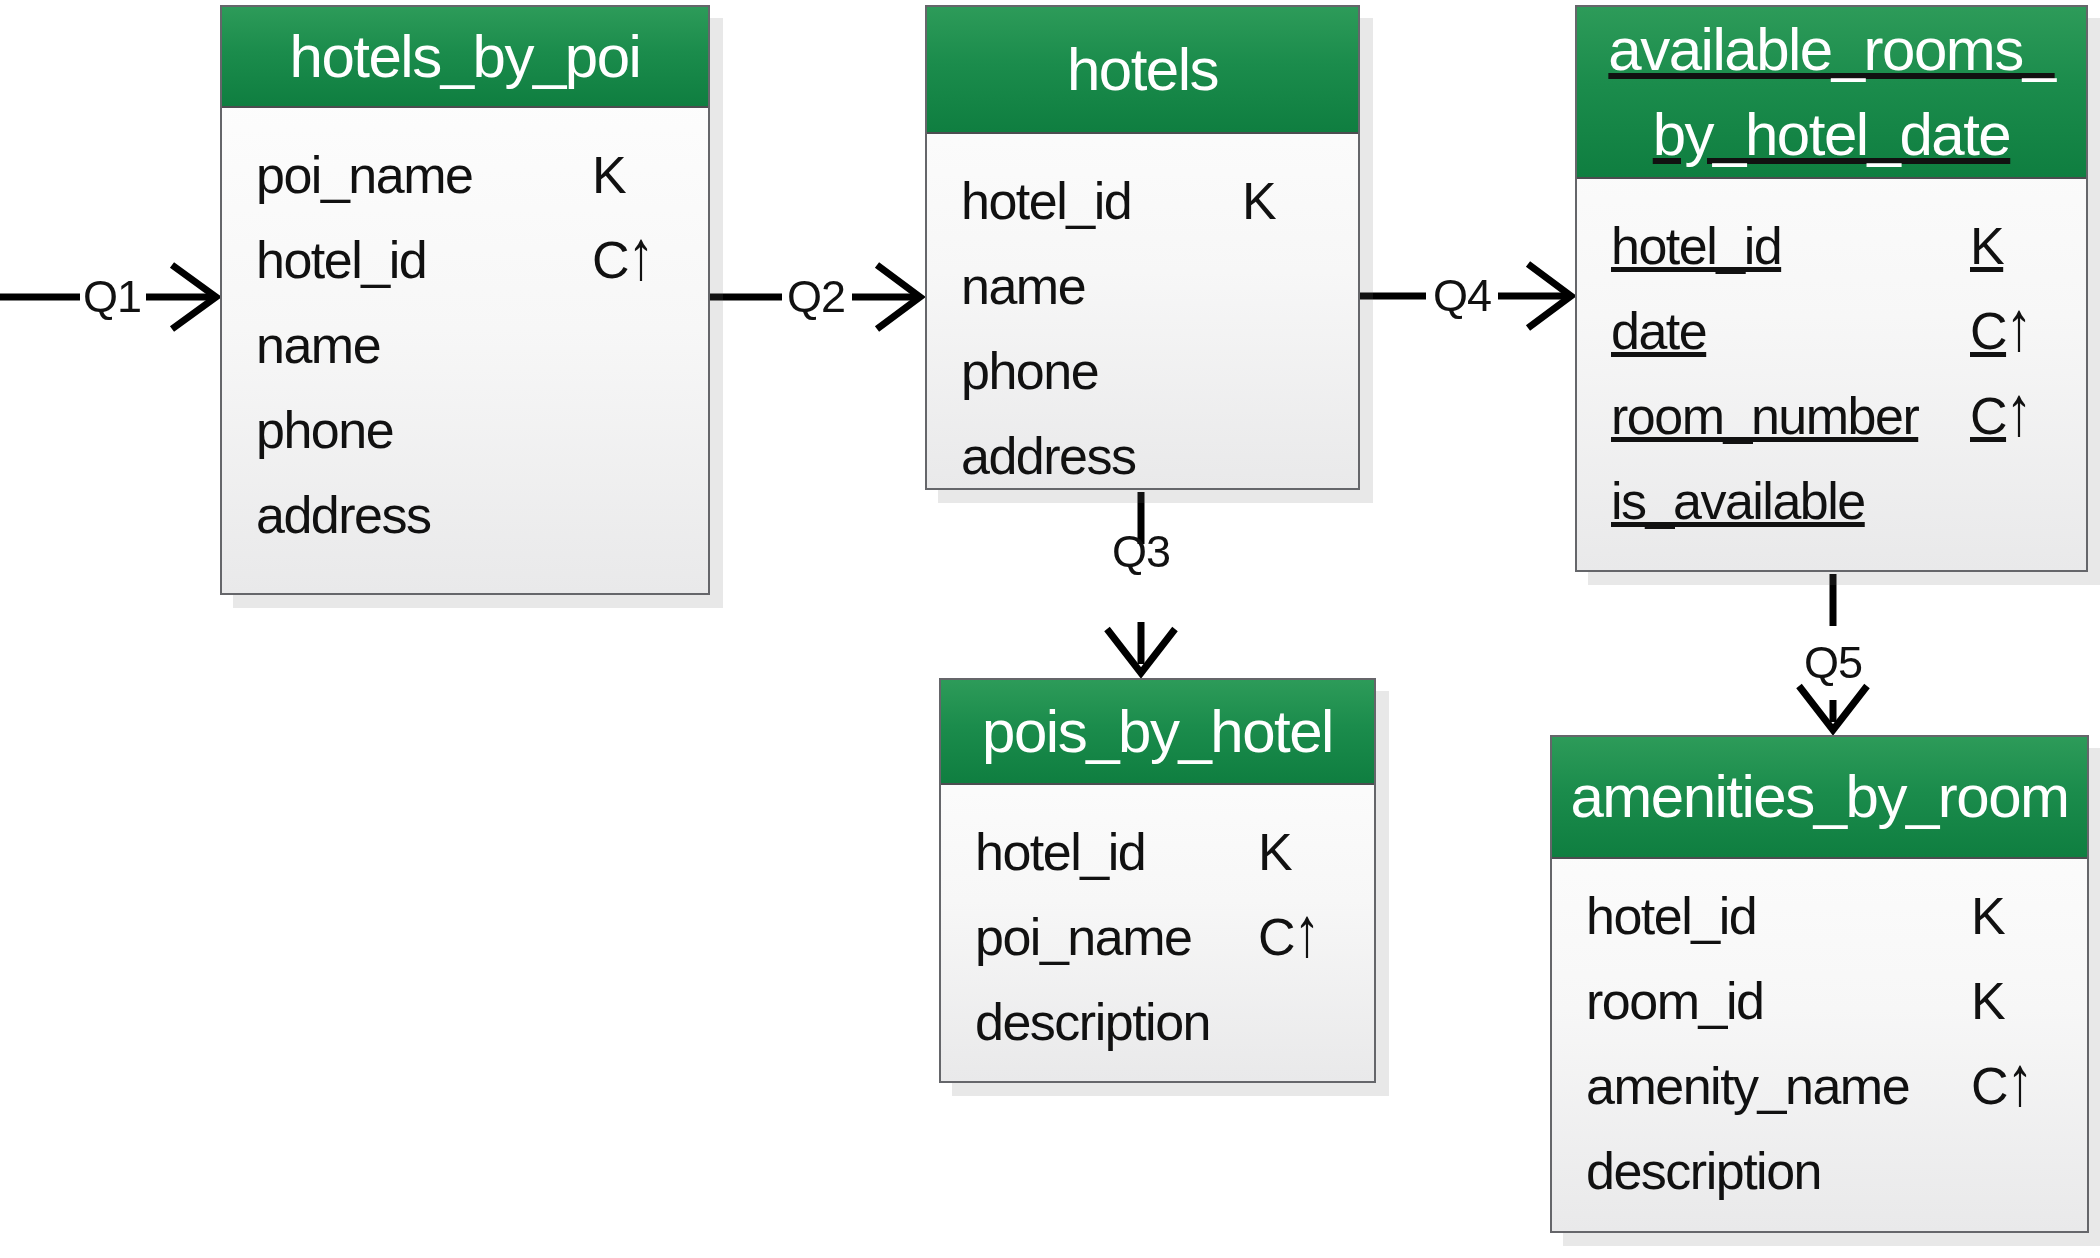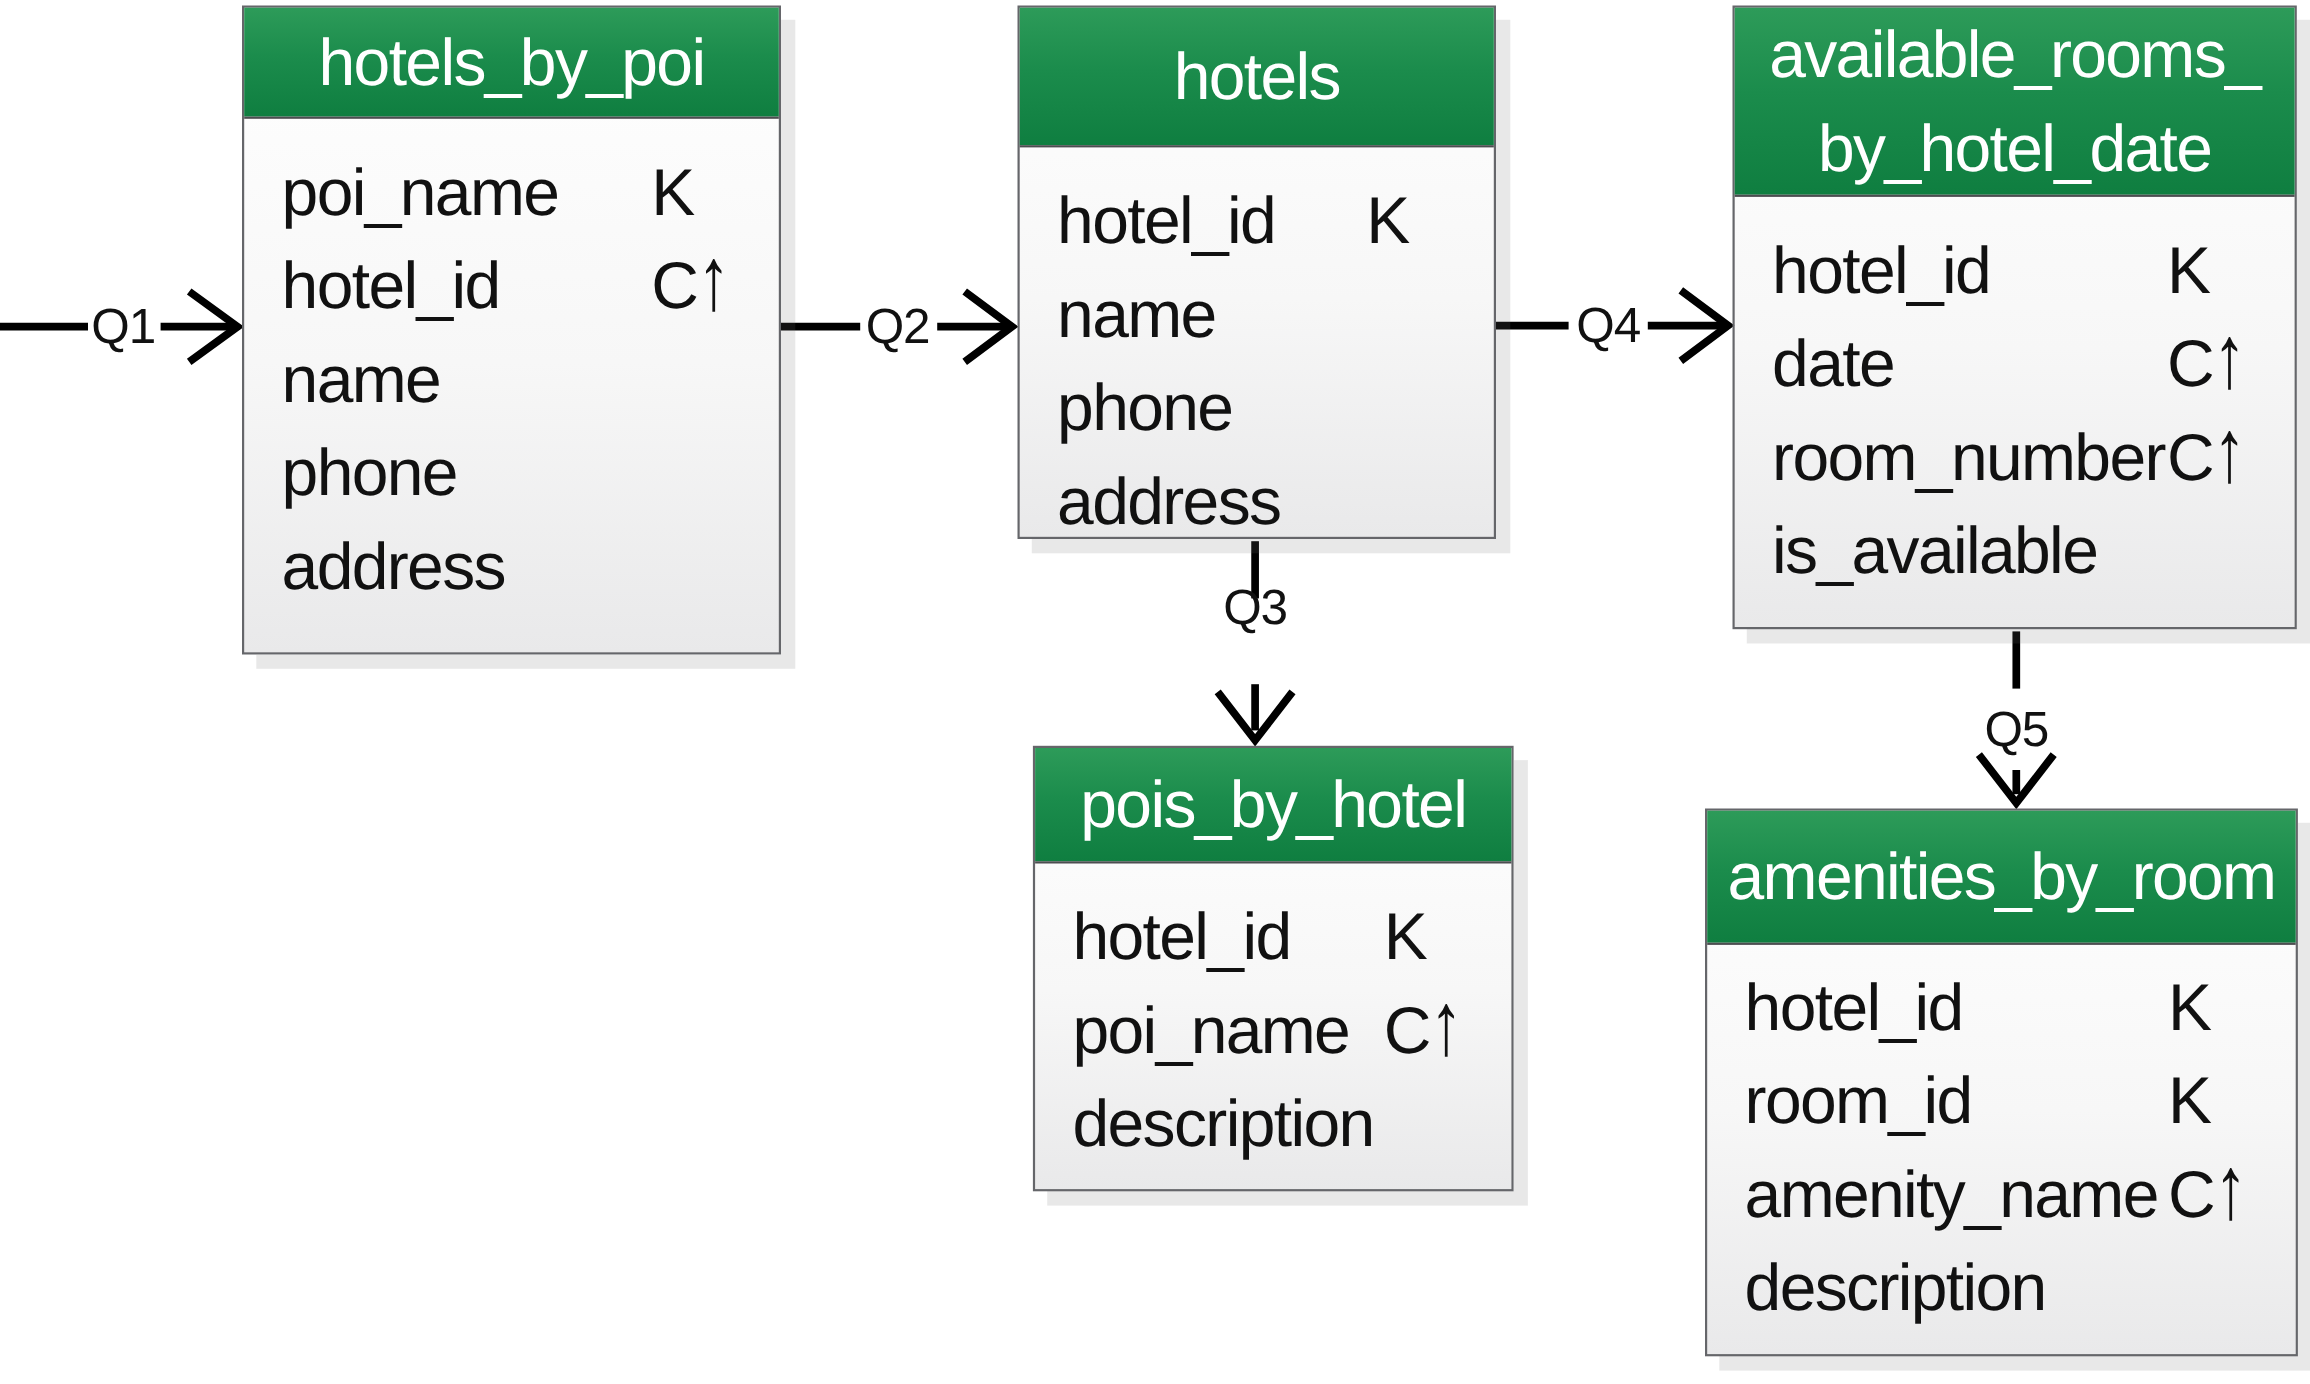--- a/index.html
+++ b/index.html
@@ -33,21 +33,21 @@
     letter-spacing:-1.5px;
     line-height:1.42;
     white-space:pre-line;
     text-align:center;
   }
   .tbl-body{padding-top:24px;}
   .attr-row{
     display:flex;align-items:center;
     height:85px;
     padding-left:34px;padding-right:6px;
-    font-size:60px;
+    font-size:52px;
     letter-spacing:-1.5px;
   }
   .attr-name{flex:1 1 auto;white-space:nowrap;}
   .key-cell{flex:0 0 110px;white-space:nowrap;}
   .up-arrow{display:inline-block;transform:scaleY(1.35) translateY(-1px);transform-origin:50% 70%;}
   .q-label{
     position:absolute;
     transform:translate(-50%,-50%);
     font-size:45px;
     letter-spacing:-1px;
@@ -139,21 +139,21 @@
         <span class="attr-name">phone</span>
         <span class="key-cell"></span>
       </div>
       <div class="attr-row">
         <span class="attr-name">address</span>
         <span class="key-cell"></span>
       </div>
     </div>
   </div>
 
-  <div class="tbl" style="left:1575px;top:5px;width:513px;height:567px;">
+  <div class="tbl" style="left:1575px;top:5px;width:513px;height:567px;text-decoration:underline;">
     <div class="tbl-header" style="height:172px;">
       <span class="tbl-title">available_rooms_
 by_hotel_date</span>
     </div>
     <div class="tbl-body">
       <div class="attr-row">
         <span class="attr-name">hotel_id</span>
         <span class="key-cell">K</span>
       </div>
       <div class="attr-row">

